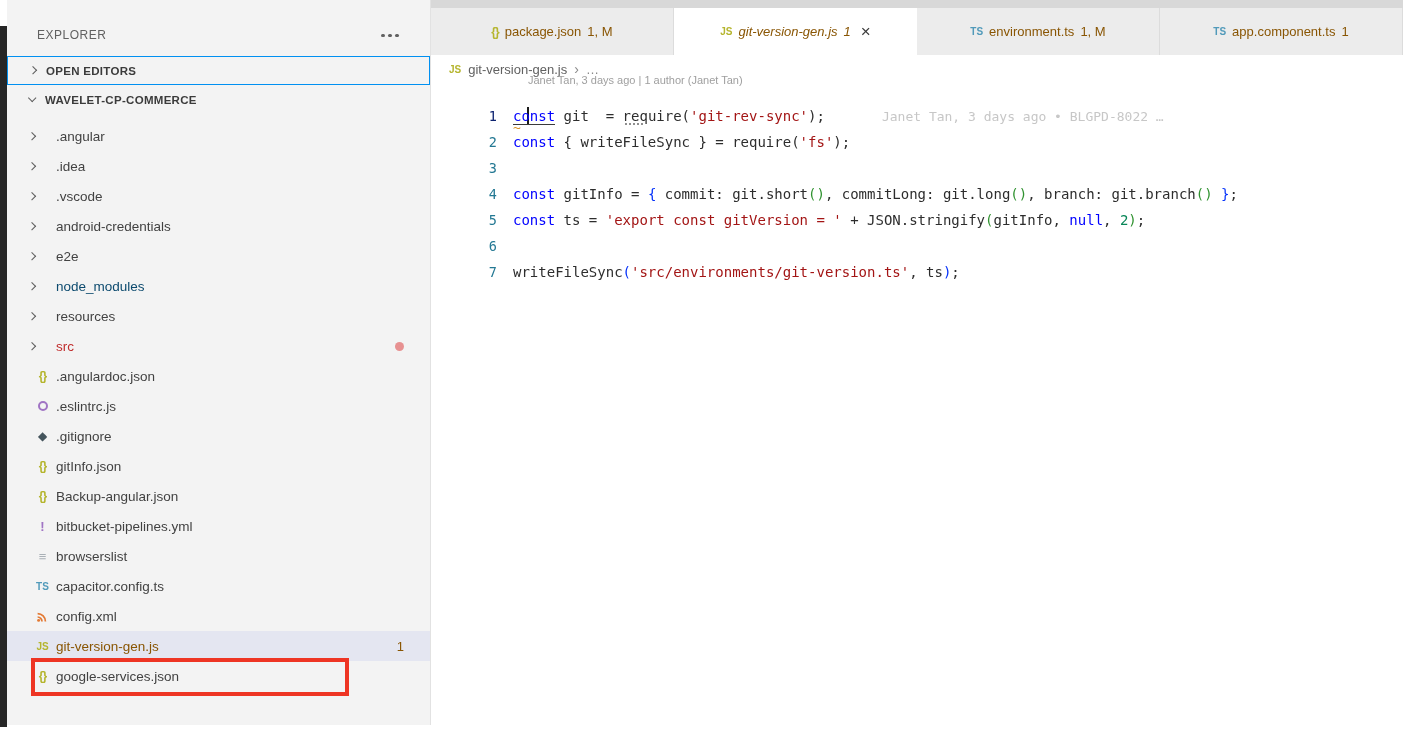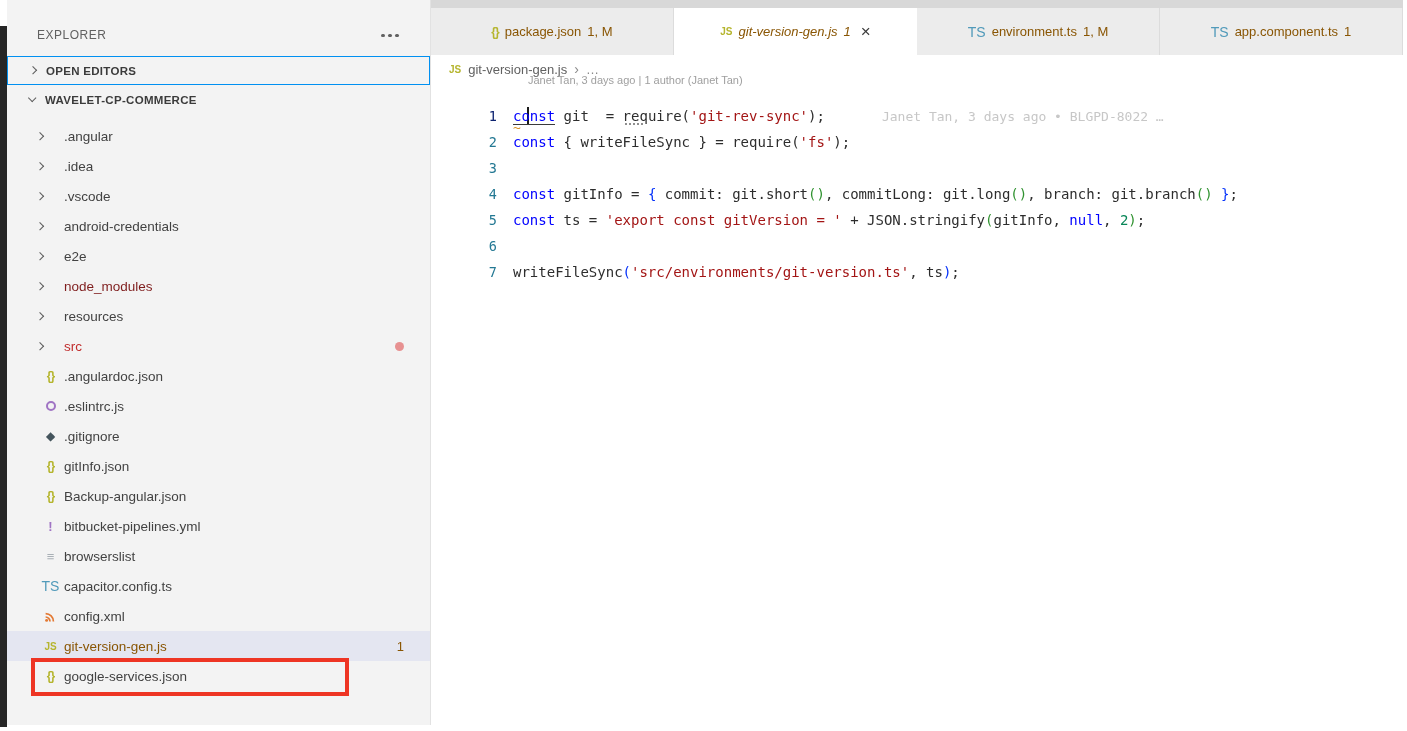--- a/index.html
+++ b/index.html
@@ -19,34 +19,34 @@
   .dots-icon::before { content:""; position:absolute; left:0; top:3px; width:3.5px; height:3.5px; border-radius:50%;
     background:#616161; box-shadow:7px 0 0 #616161, 14px 0 0 #616161; }
   .sb-section { height:29px; display:flex; align-items:center; padding-left:12px; cursor:pointer; }
   .sb-section .slot { width:26px; display:flex; justify-content:center; }
   .sb-section-label { font-size:11.5px; font-weight:bold; color:#3b3b3b; letter-spacing:.3px; }
   .focus-ring { border:1px solid var(--accent_focus); }
   .chev { display:inline-block; padding:2.7px; border:solid #5f5f5f; border-width:0 1.4px 1.4px 0; transform:rotate(-45deg); }
   .chev.down { transform:rotate(45deg); margin-top:-3px; }
   
   .tree { margin-top:7px; }
-  .trow { height:30px; display:flex; align-items:center; padding-left:30px; font-size:13.5px; color:#424242; cursor:pointer; white-space:nowrap; }
+  .trow { height:30px; display:flex; align-items:center; padding-left:22px; font-size:13.5px; color:#424242; cursor:pointer; white-space:nowrap; }
   .trow .slot { width:27px; display:flex; align-items:center; justify-content:flex-start; flex:none; }
   .trow .slot.centered { justify-content:center; }
-  .trow.muted .tlab { color:#7f1d1d; }
+  .trow.muted .tlab { color:#0c4a6e; }
   .trow.error .tlab { color:#c12e2e; }
   .trow.selected { background:var(--selection_bg); }
   .trow.modified .tlab { color:var(--modified); }
   .badge-dot { margin-left:auto; margin-right:26px; width:9px; height:9px; border-radius:50%; background:#e79191; flex:none; }
   .badge-count { margin-left:auto; margin-right:26px; font-size:13px; color:var(--modified); }
   
   .ficon { display:inline-flex; align-items:center; justify-content:center; flex:none; }
   .g-json { font-size:12px; font-weight:bold; color:#b5b52e; letter-spacing:-1px; }
   .g-js  { font-size:10px; font-weight:bold; color:#b5b52e; font-style:normal; }
-  .g-ts  { font-size:14px; font-weight:normal; color:#519aba; }
+  .g-ts  { font-size:10px; font-weight:bold; color:#519aba; }
   .g-yaml{ font-size:13px; font-weight:bold; color:#a074c4; }
   .g-list{ font-size:13px; color:#a9b0b6; font-weight:bold; }
   .g-git { font-size:12px; color:#44545c; }
   .ring-eslint { width:10px; height:10px; border:2.6px solid #a074c4; border-radius:50%; }
   
   .editor { position:absolute; left:431px; top:0; right:0; bottom:0; background:#fff; }
   .topstrip { position:absolute; left:0; top:0; width:972px; height:8px; background:#d8d8d8; }
   .tabbar { position:absolute; left:0; top:8px; height:47px; display:flex; }
   .tab { width:243px; height:47px; background:#ececec; border-right:1px solid #dcdcdc; display:flex; align-items:center; justify-content:center; gap:6px; font-size:13px; cursor:pointer; }
   .tab.active { background:#ffffff; border-right:none; }

